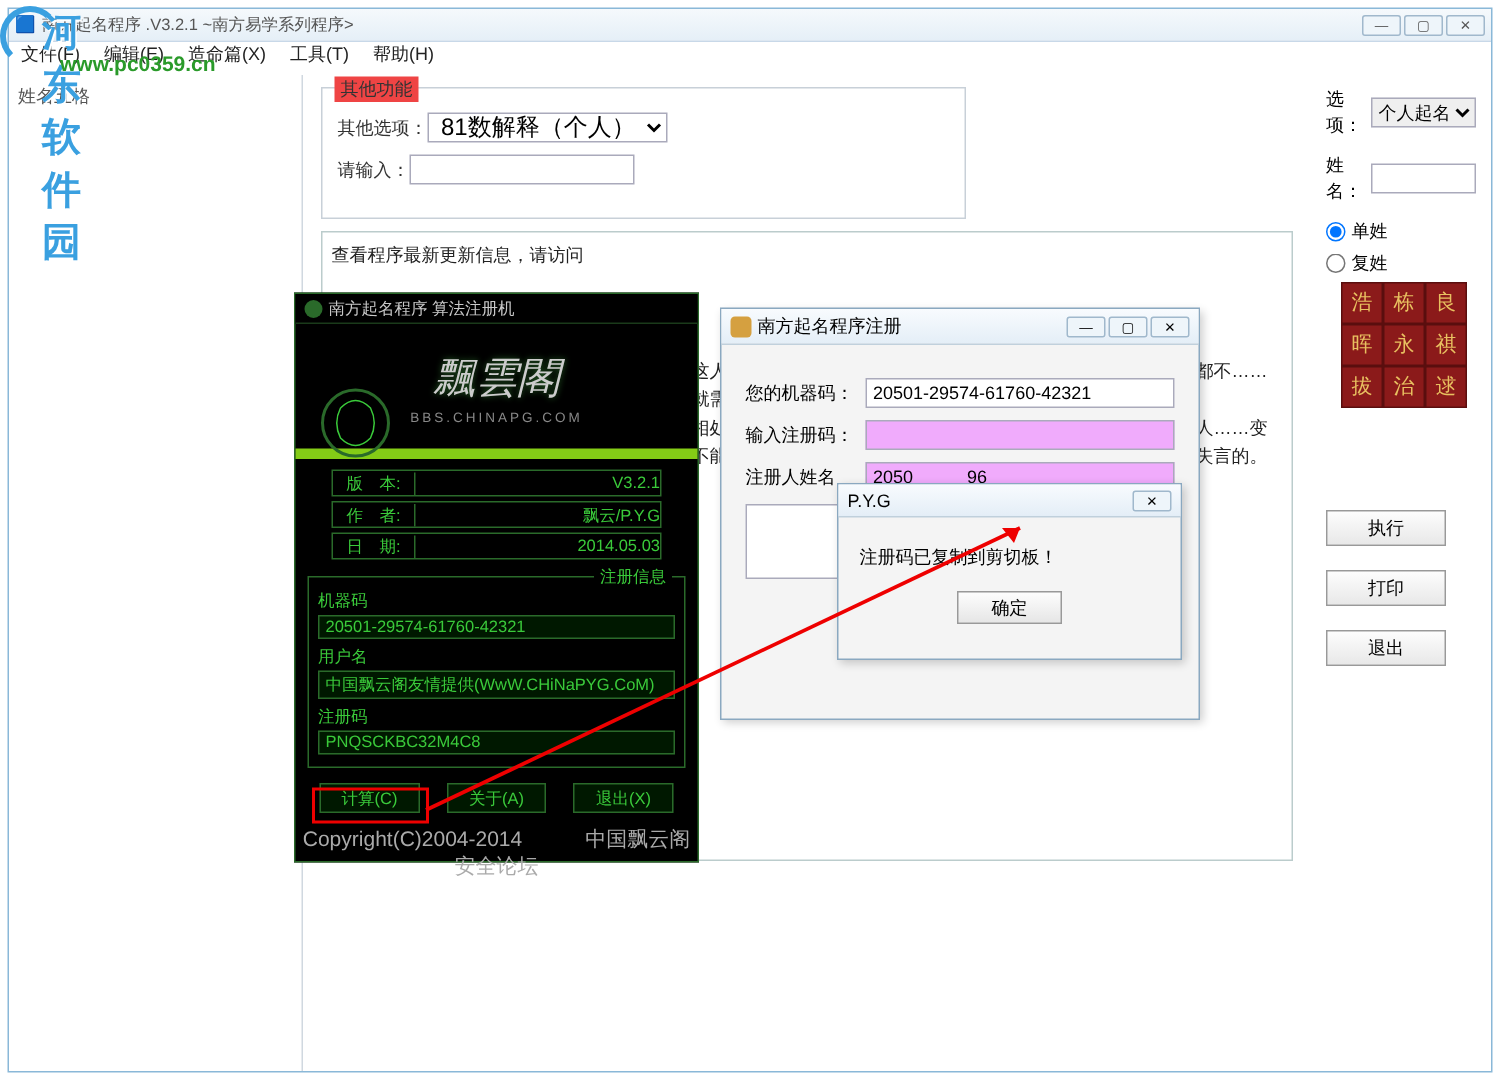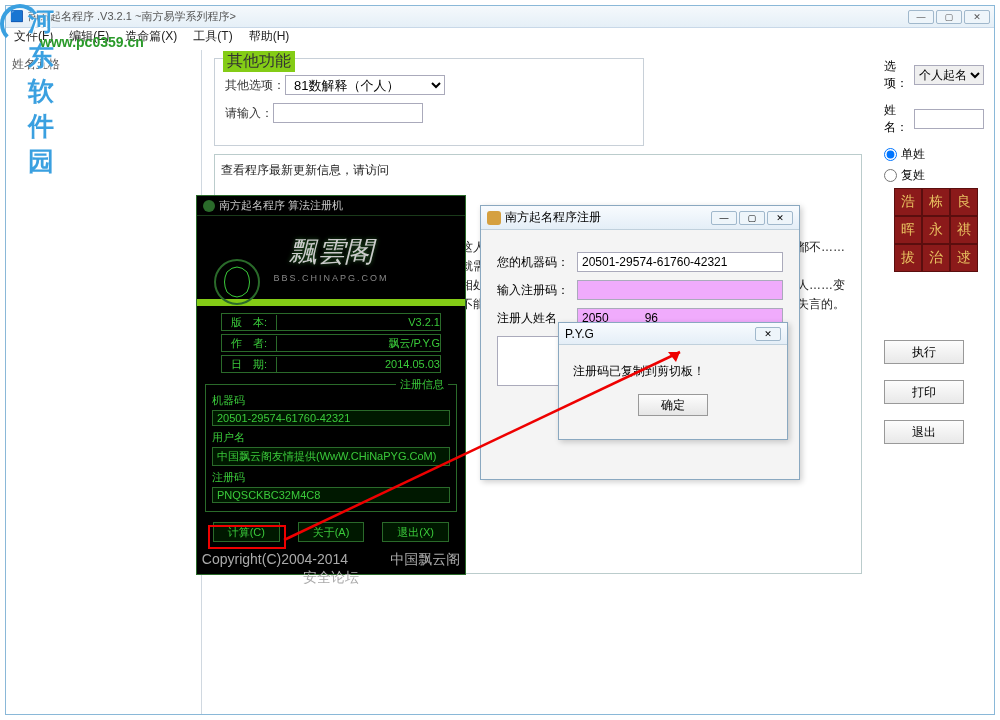--- a/index.html
+++ b/index.html
@@ -13,24 +13,24 @@
 .win-btn { width: 26px; height: 14px; border: 1px solid #a0b8cc; background: #eef5fa; margin-left: 2px; text-align: center; font-size: 9px; line-height: 12px; cursor: pointer; border-radius: 2px; }
 .menu-bar { height: 22px; display: flex; align-items: flex-start; padding: 0 8px; gap: 16px; font-size: 12px; color: #222; }
 .menu-item { cursor: pointer; }
 .body-row { display: flex; height: calc(100% - 44px); }
 .left-pane { width: 196px; border-right: 1px solid #d0d8e0; padding: 6px; font-size: 12px; color: #555; }
 .center-pane { flex: 1; padding: 8px 12px; position: relative; }
 .right-pane { width: 120px; padding: 8px 10px; font-size: 12px; }
 
 
 .group { border: 1px solid #c8d0d8; padding: 8px 10px 14px; margin-bottom: 8px; position: relative; }
-.group-title { position: absolute; top: -8px; left: 8px; background: #84cc16; padding: 0 4px; font-size: 16px; color: #333; }
+.group-title { position: absolute; top: -8px; left: 8px; background: #ef4444; padding: 0 4px; font-size: 12px; color: #333; }
 .row { display: flex; align-items: center; margin: 8px 0; font-size: 12px; }
 .row label { color: #333; }
-.sel, .inp { border: 1px solid #aab; background: #fff; height: 20px; font-size: 13px; padding: 0 4px; }
+.sel, .inp { border: 1px solid #aab; background: #fff; height: 20px; font-size: 16px; padding: 0 4px; }
 .sel { width: 160px; }
 .inp { width: 150px; }
 .text-area { width: 100%; height: 420px; border: 1px solid #bcc; padding: 6px; font-size: 12px; color: #222; line-height: 1.6; background: #fff; overflow: hidden; }
 
 
 .right-row { display: flex; align-items: center; margin-bottom: 10px; font-size: 12px; }
 .right-row label { margin-right: 4px; }
 .right-sel { border: 1px solid #aab; height: 20px; width: 70px; font-size: 12px; }
 .right-inp { border: 1px solid #aab; height: 20px; width: 70px; }
 .radio-row { display: flex; align-items: center; margin: 4px 0; font-size: 12px; }

